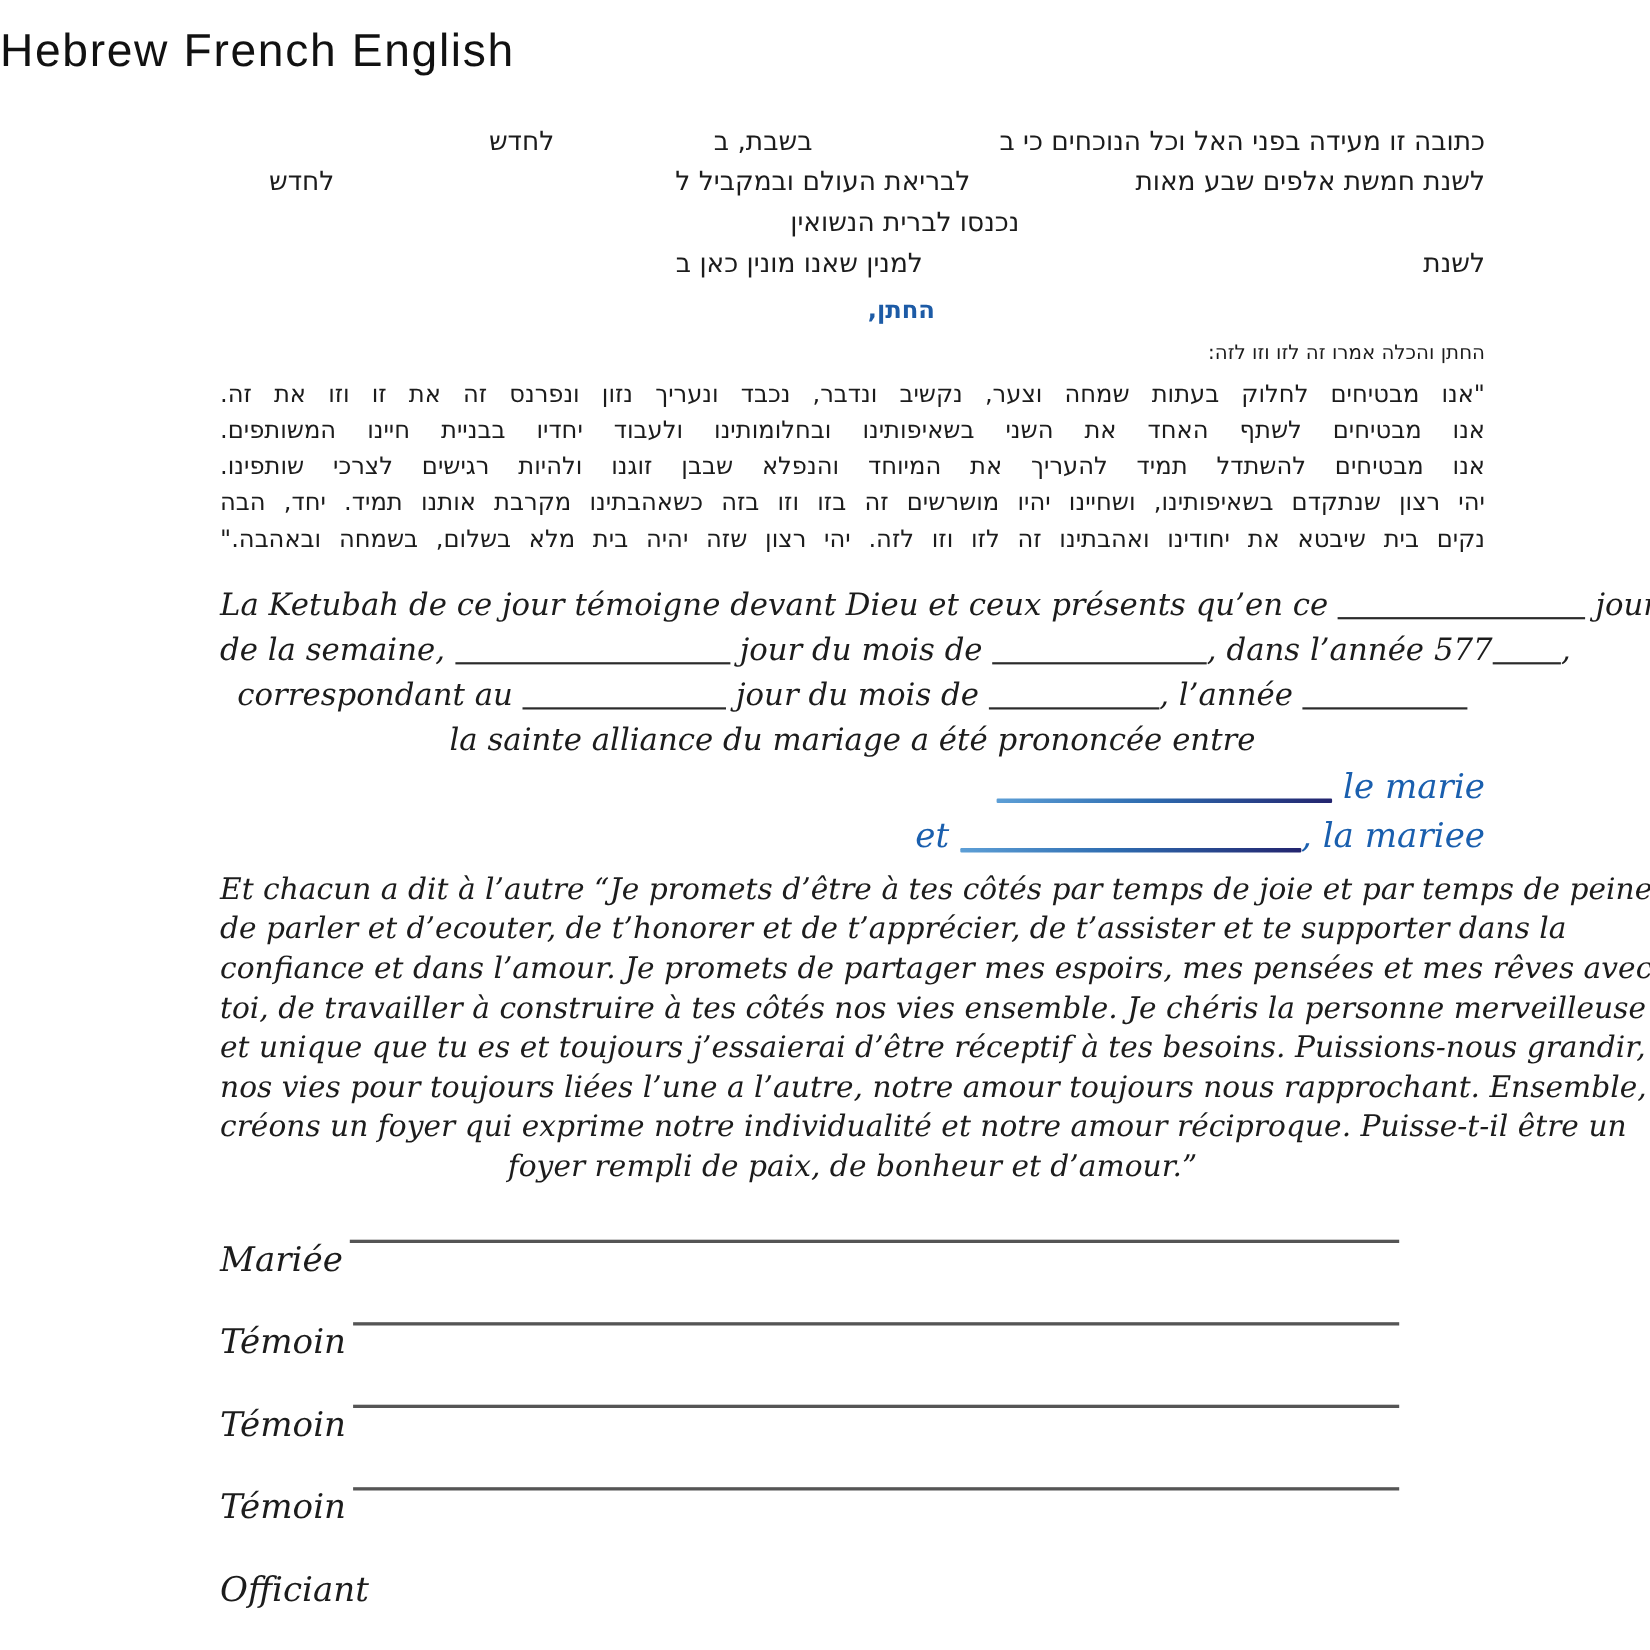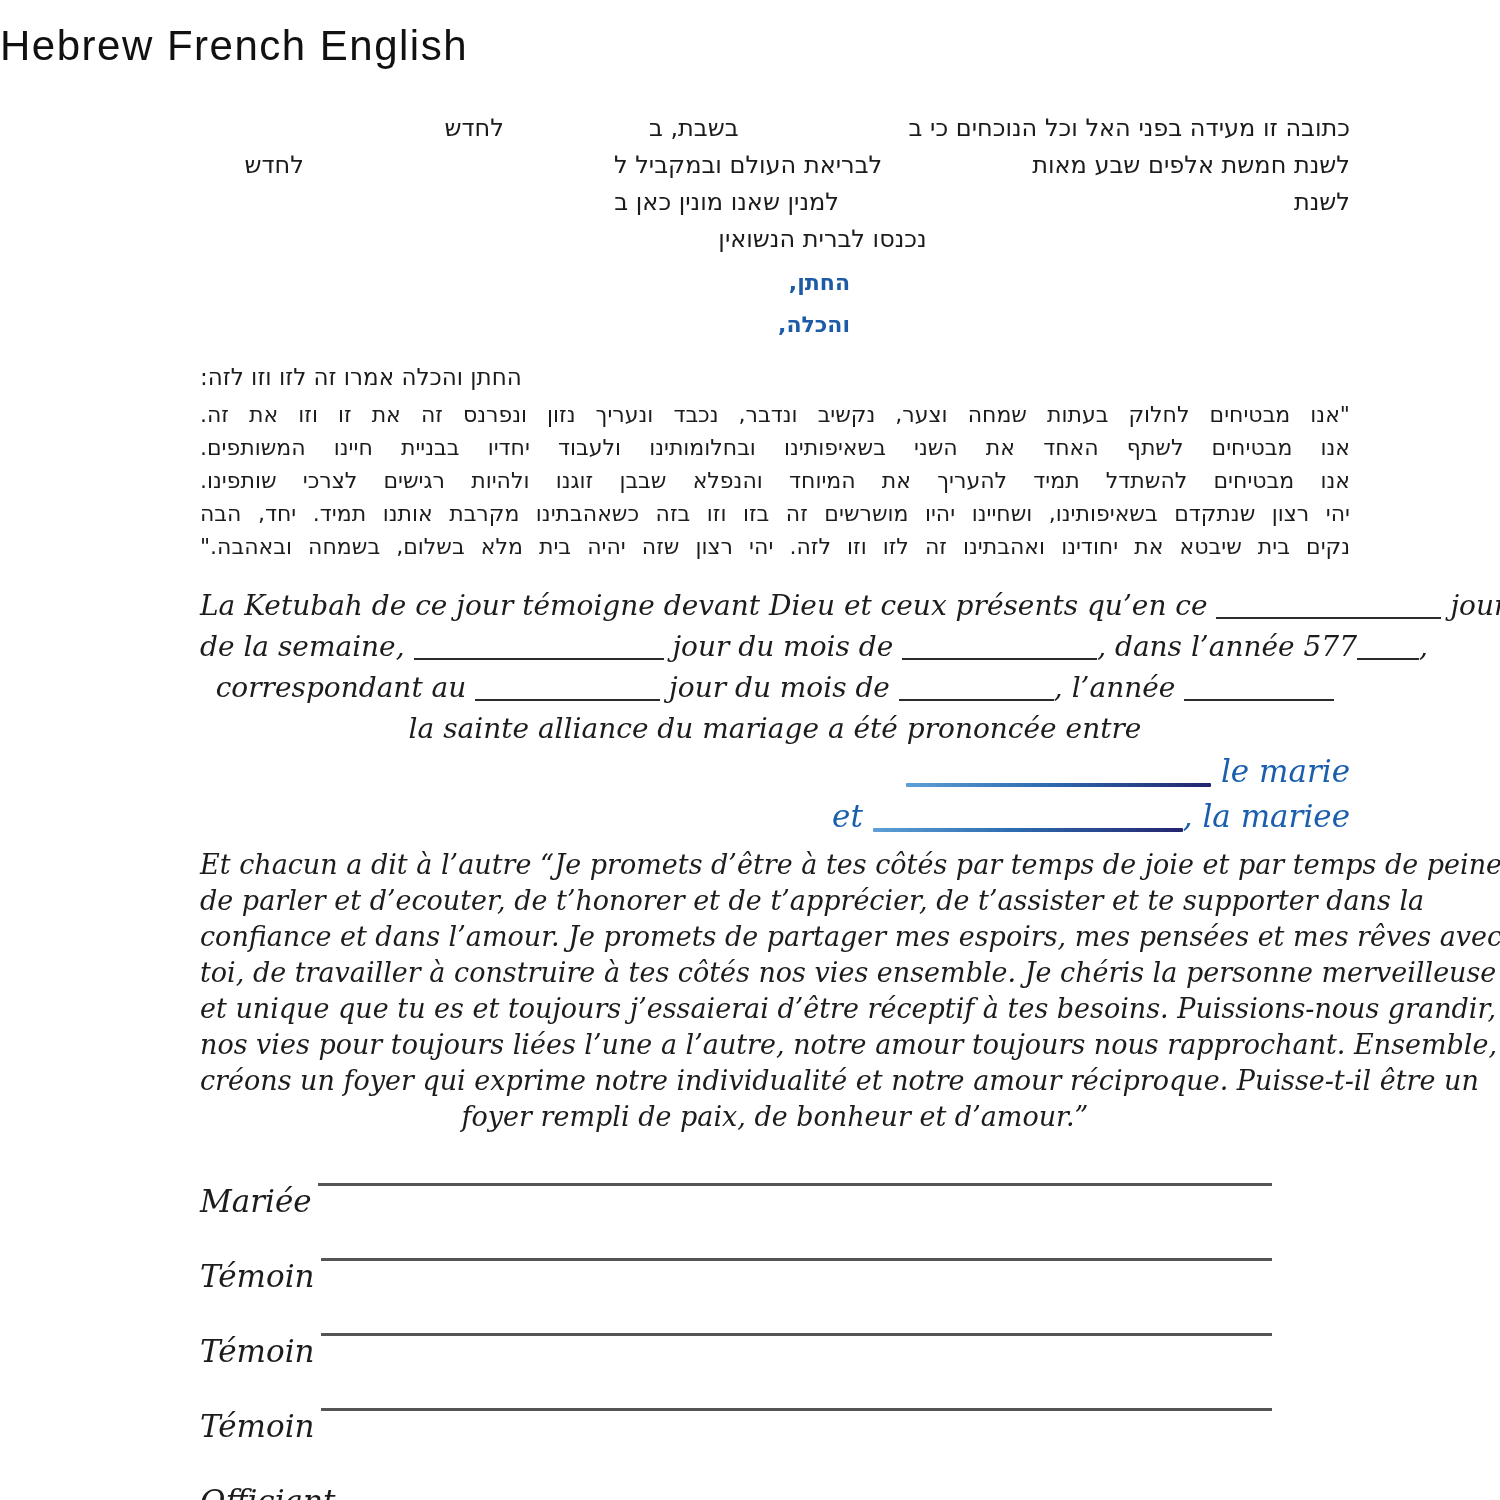--- a/index.html
+++ b/index.html
@@ -13,21 +13,21 @@
     font-weight:300; font-size:42px; letter-spacing:1.5px; color:#111;
   }
   .doc { width:1150px; margin:40px 0 0 200px; }
 
   
   .heb { font-family:"DejaVu Sans", sans-serif; direction:rtl; unicode-bidi:embed; }
   .heb-row { font-size:24px; line-height:37px; white-space:nowrap; }
   .hgap { display:inline-block; height:1px; }
   .blue-names { width:650px; font-size:22px; line-height:42px; margin-top:4px; }
   .heb-blue { color:#1d5ba6; font-weight:bold; }
-  .heb-said { text-align:left; font-size:23px; line-height:30px; margin-top:16px; }
+  .heb-said { text-align:right; font-size:18px; line-height:30px; margin-top:2px; }
   .heb-par { margin-top:6px; }
   .heb-par-line {
     font-size:22px; line-height:33px;
     text-align:justify; text-align-last:justify;
   }
 
   
   .fr { font-family:"DejaVu Serif", serif; font-style:italic; }
   .fr-intro { margin-top:22px; }
   .fr-line { text-align:center; white-space:nowrap; font-size:28px; line-height:41px; }
@@ -54,31 +54,30 @@
 
 <div class="doc">
 
   <div class="heb heb-opening">
     <div class="heb-row">
       <span>כתובה זו מעידה בפני האל וכל הנוכחים כי ב</span><span class="hgap" style="width:170px"></span><span>בשבת, ב</span><span class="hgap" style="width:145px"></span><span>לחדש</span>
     </div>
     <div class="heb-row">
       <span>לשנת חמשת אלפים שבע מאות</span><span class="hgap" style="width:150px"></span><span>לבריאת העולם ובמקביל ל</span><span class="hgap" style="width:310px"></span><span>לחדש</span>
     </div>
+    <div class="heb-row" style="text-align:center; padding-left:95px">
+      <span>נכנסו לברית הנשואין</span>
+    </div>
     <div class="heb-row">
       <span>לשנת</span><span class="hgap" style="width:455px"></span><span>למנין שאנו מונין כאן ב</span>
-    </div>
-    <div class="heb-row" style="text-align:center; padding-left:95px">
-      <span>נכנסו לברית הנשואין</span>
     </div>
   </div>
 
   <div class="heb blue-names">
     <div class="heb-blue">החתן,</div>
-    <div class="heb-blue">והכלה,</div>
   </div>
 
   <div class="heb heb-said">החתן והכלה אמרו זה לזו וזו לזה:</div>
 
   <div class="heb heb-par">
     <div class="heb-par-line">"אנו מבטיחים לחלוק בעתות שמחה וצער, נקשיב ונדבר, נכבד ונעריך נזון ונפרנס זה את זו וזו את זה.</div>
     <div class="heb-par-line">אנו מבטיחים לשתף האחד את השני בשאיפותינו ובחלומותינו ולעבוד יחדיו בבניית חיינו המשותפים.</div>
     <div class="heb-par-line">אנו מבטיחים להשתדל תמיד להעריך את המיוחד והנפלא שבבן זוגנו ולהיות רגישים לצרכי שותפינו.</div>
     <div class="heb-par-line">יהי רצון שנתקדם בשאיפותינו, ושחיינו יהיו מושרשים זה בזו וזו בזה כשאהבתינו מקרבת אותנו תמיד. יחד, הבה</div>
     <div class="heb-par-line">נקים בית שיבטא את יחודינו ואהבתינו זה לזו וזו לזה. יהי רצון שזה יהיה בית מלא בשלום, בשמחה ובאהבה."</div>

